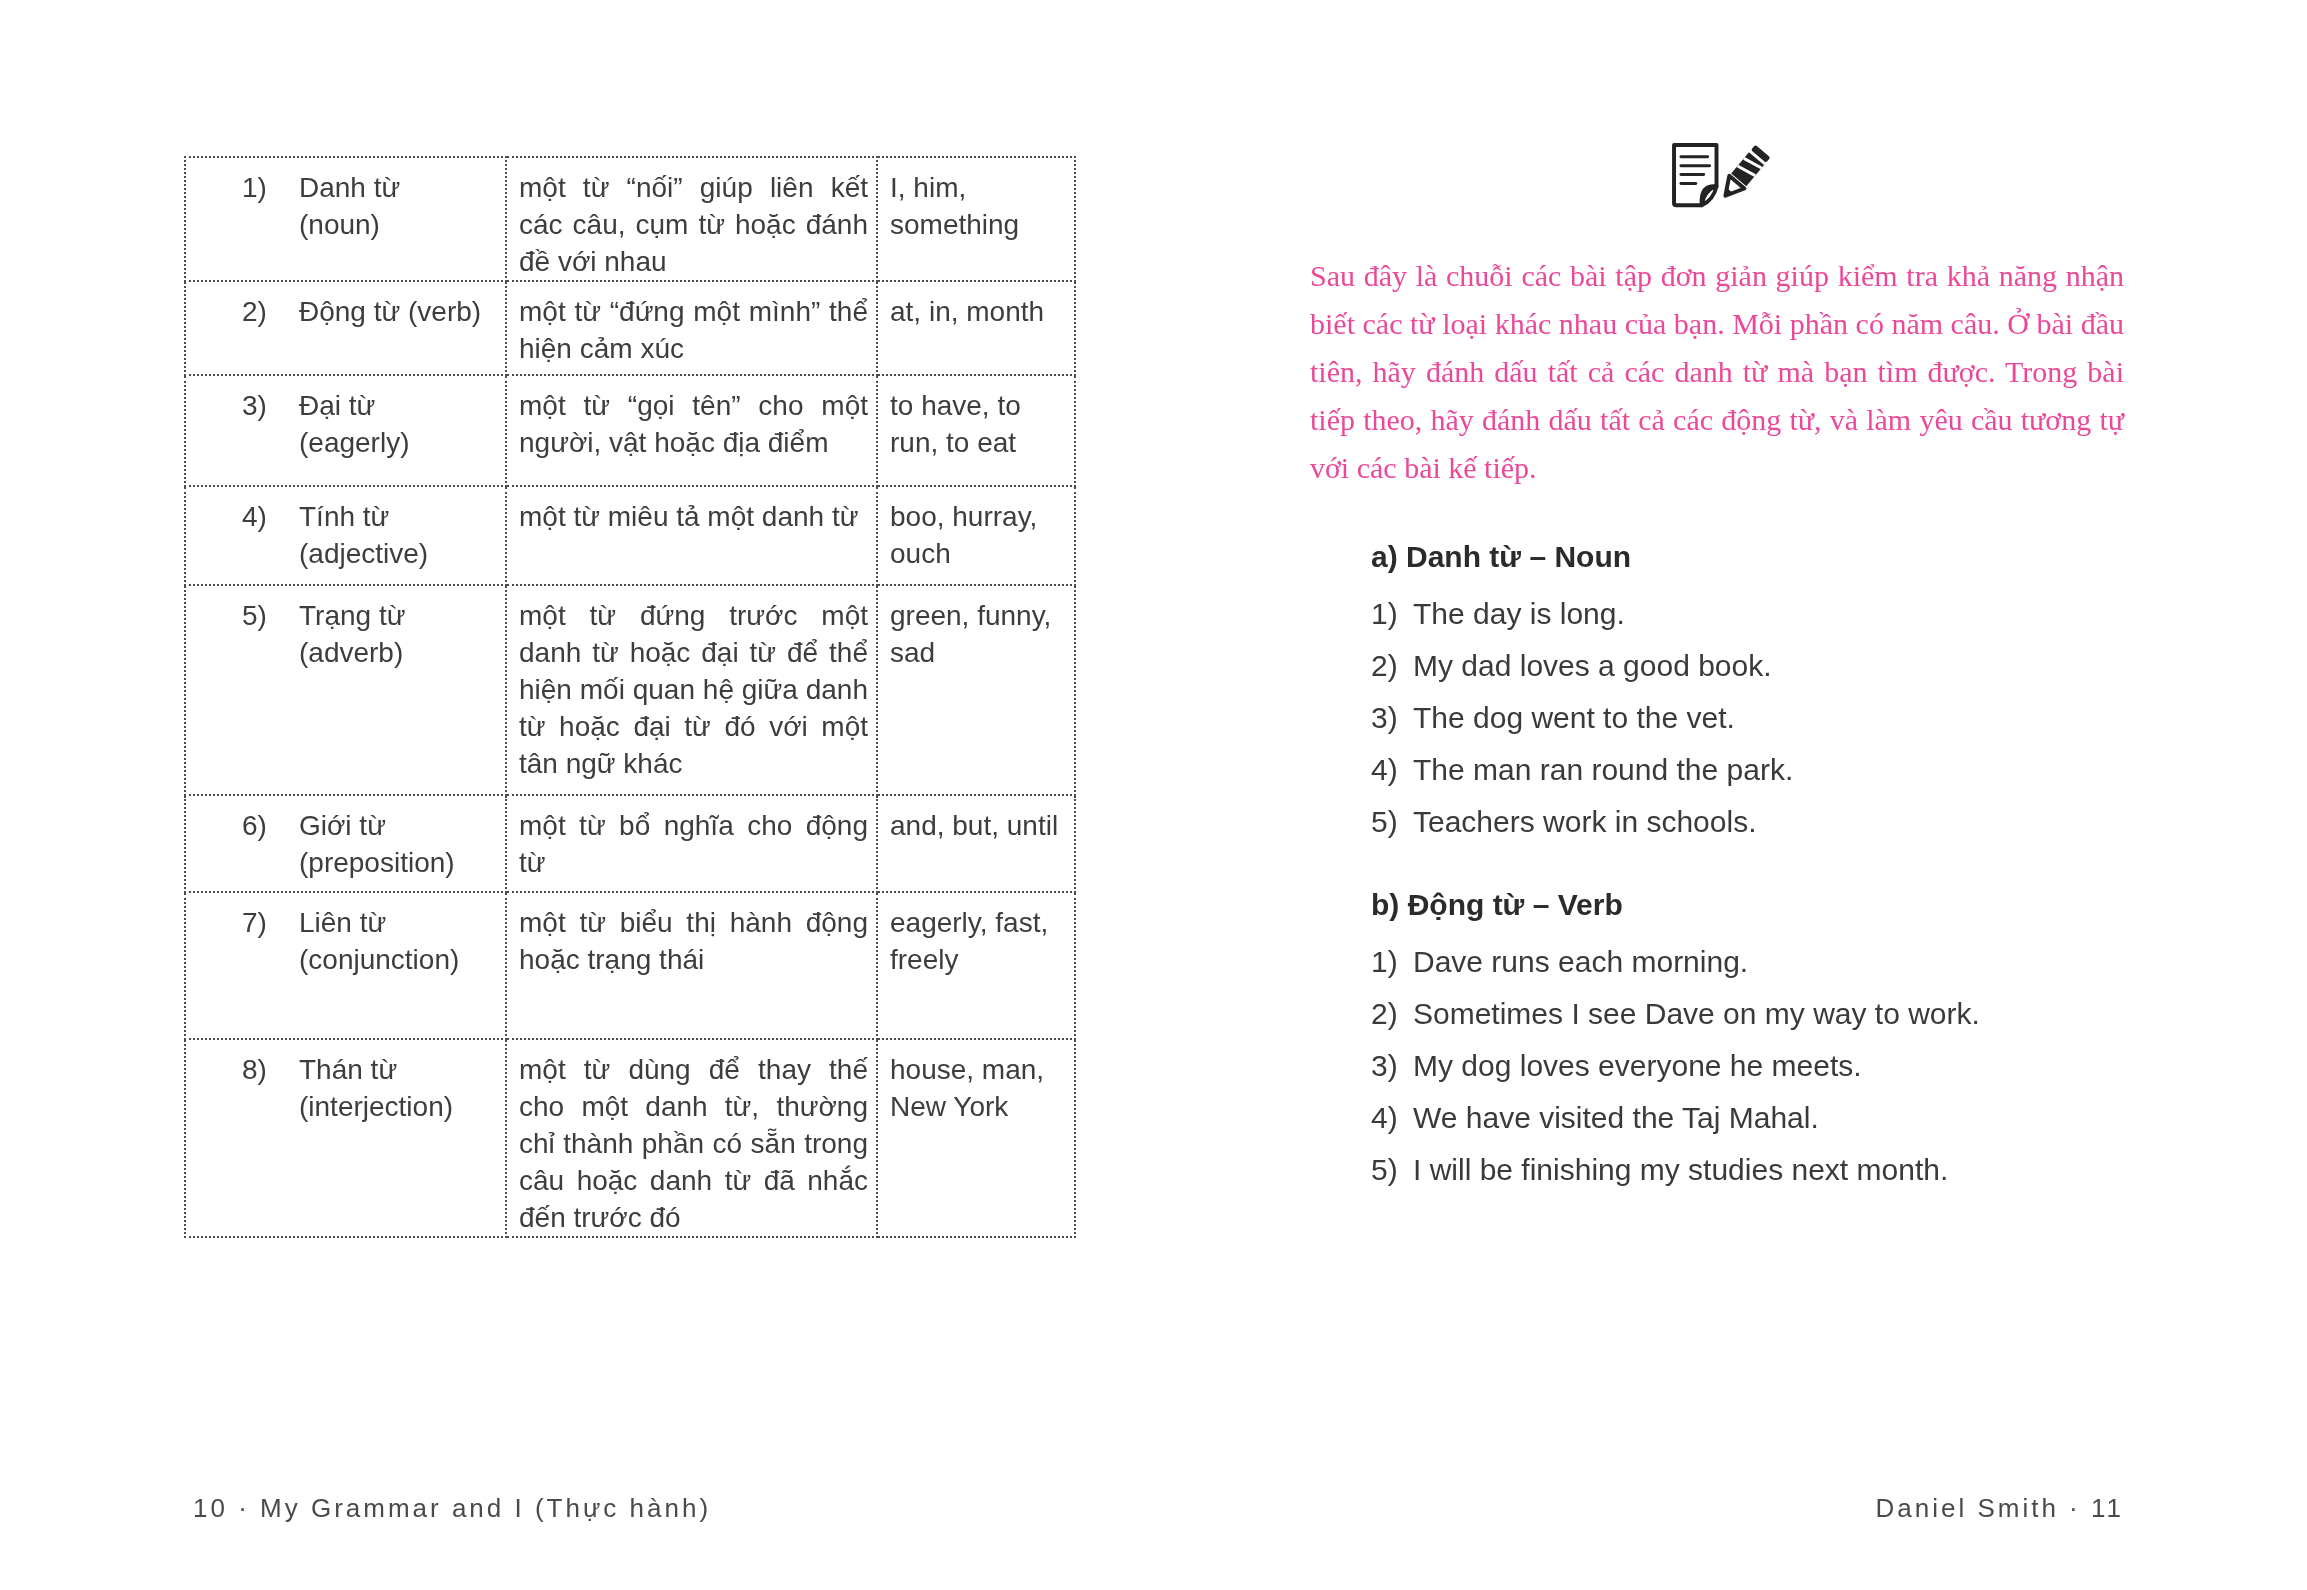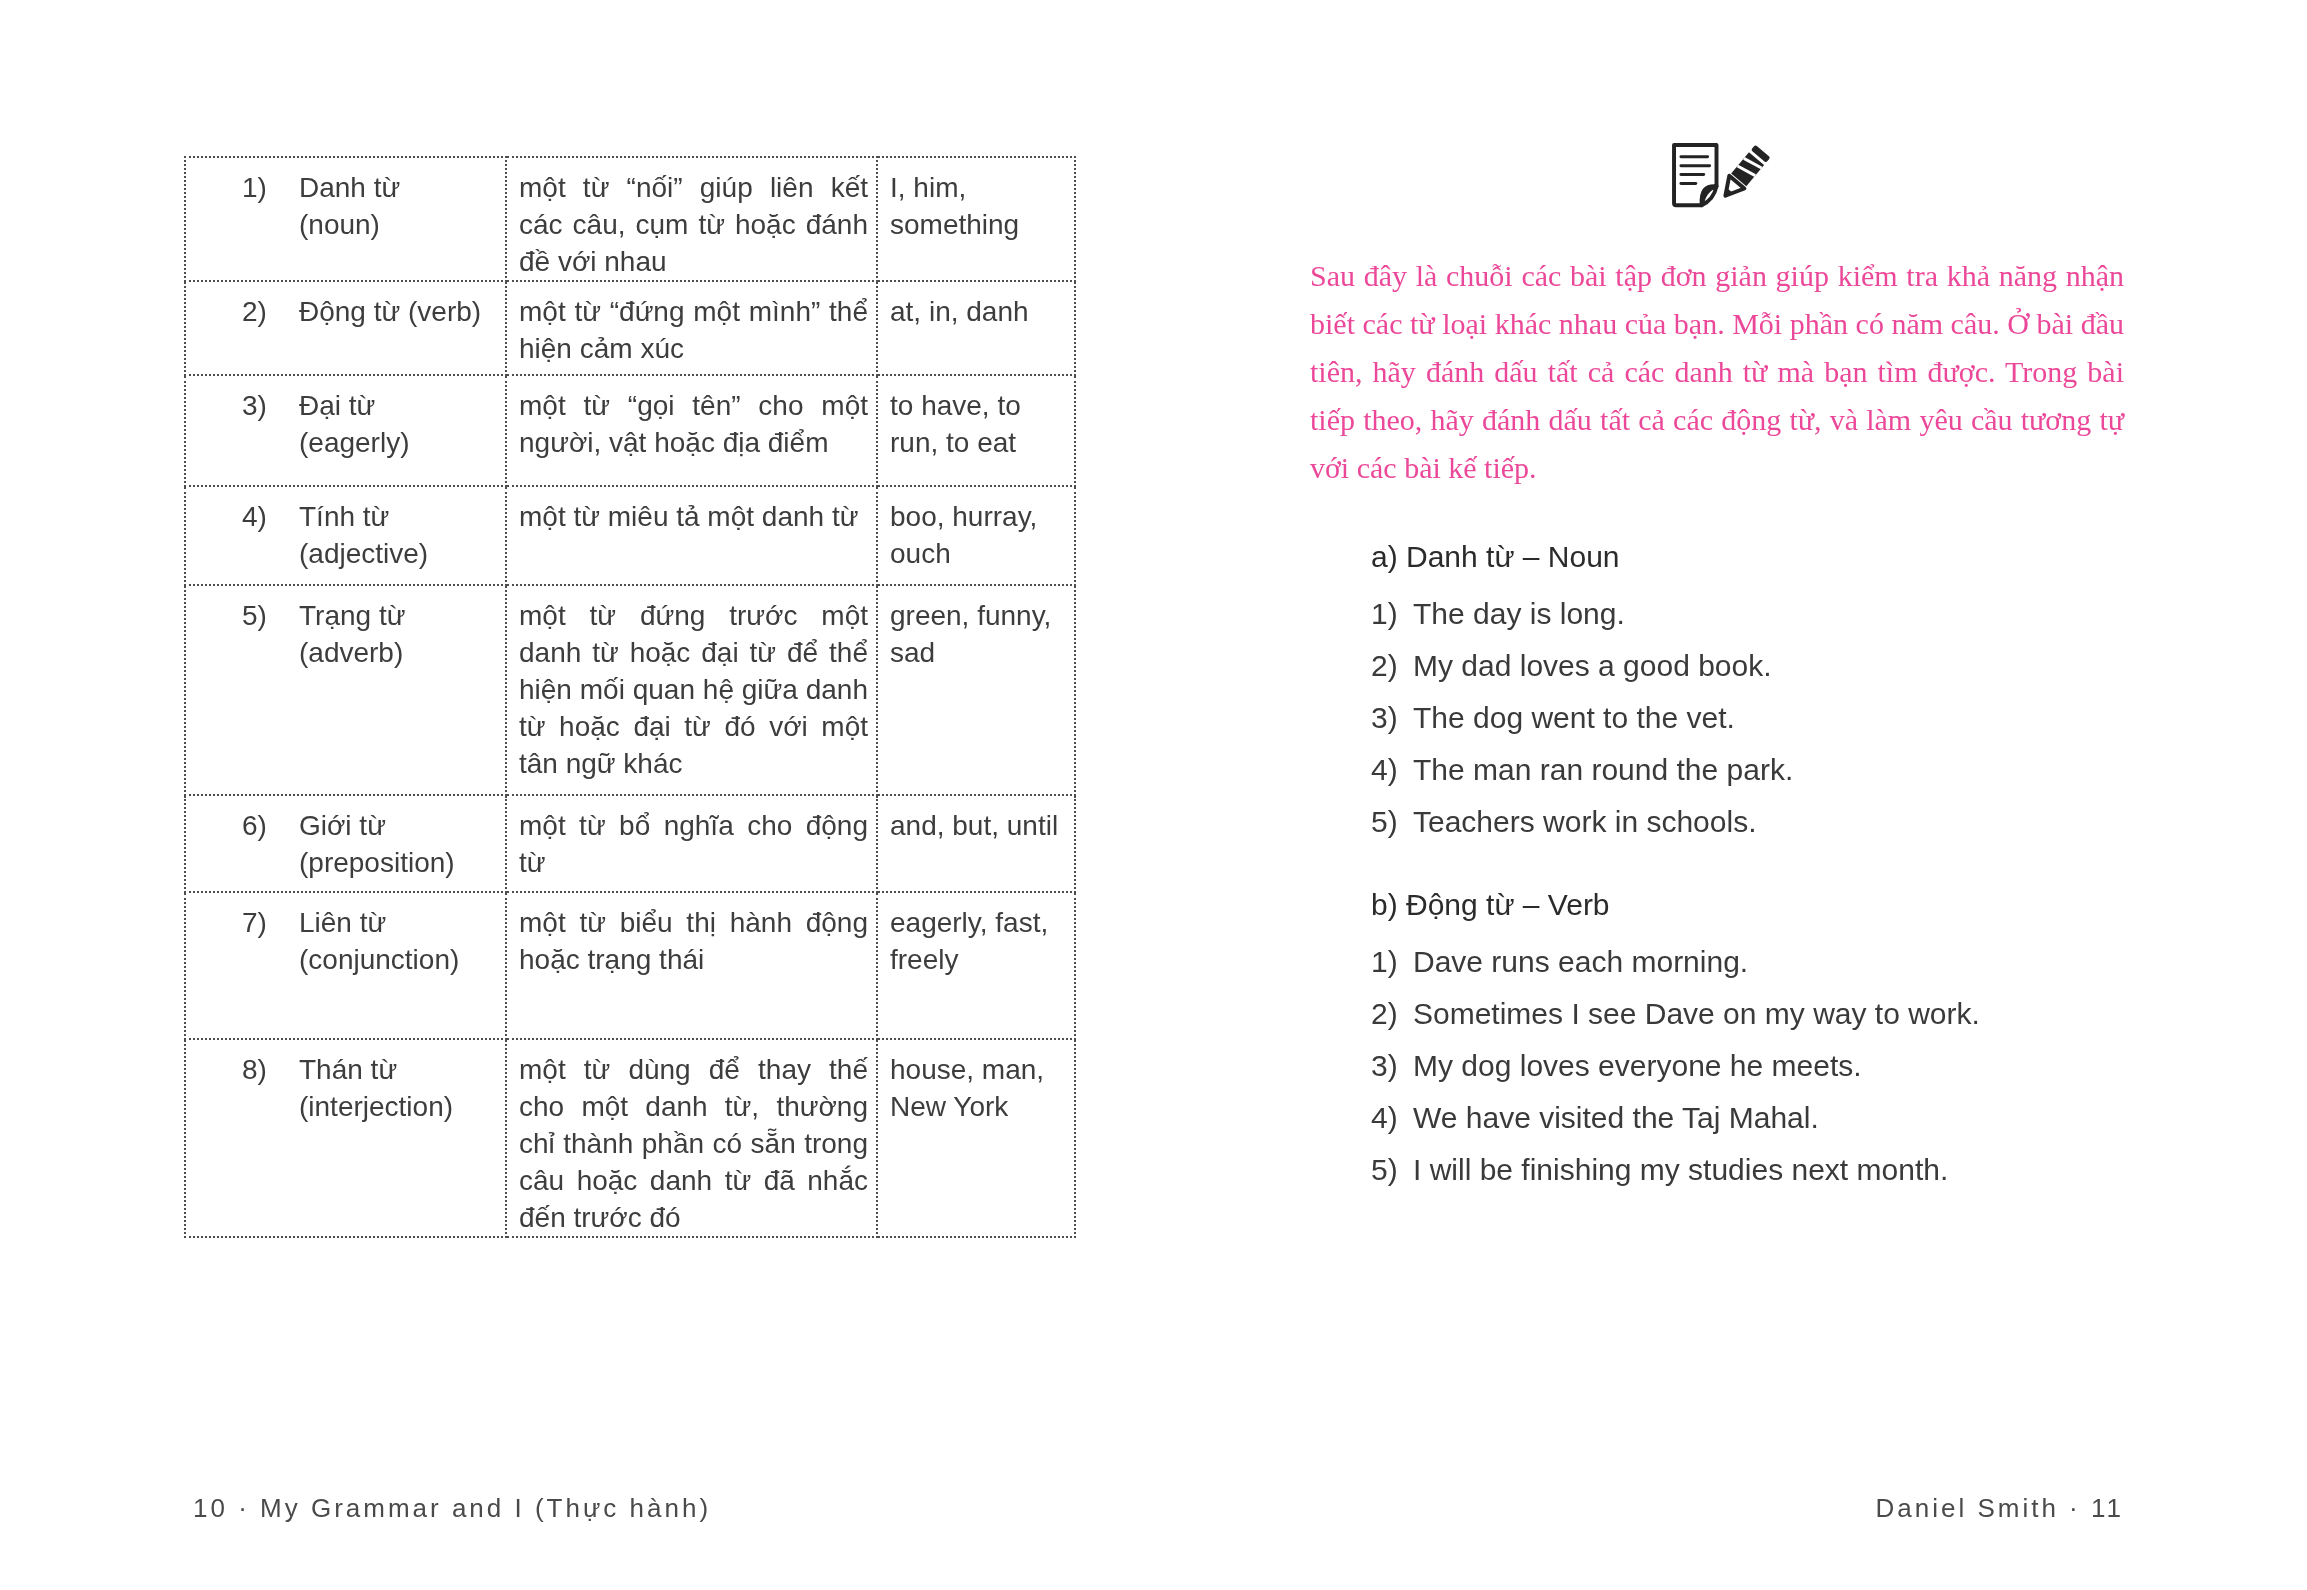--- a/index.html
+++ b/index.html
@@ -48,21 +48,21 @@
   }
   .icon-wrap{text-align:center;margin:0 0 28px 0;}
   .intro{
     font-family:"Liberation Serif", serif;
     font-size:30px;line-height:48px;color:#ec4899;
     text-align:justify;
     margin:0;
   }
   .section{margin-top:48px;padding-left:61px;}
   .section-heading{
-    font-weight:400;font-size:30px;color:#2b2b2b;
+    font-weight:700;font-size:30px;color:#2b2b2b;
     margin:0 0 22px 0;
   }
   .ex-item{
     display:flex;
     font-size:30px;line-height:36px;color:#3a3a3a;
     margin-bottom:16px;
   }
   .ex-item .inum{flex:0 0 42px;}
 
   
@@ -95,21 +95,21 @@
       <td class="c3">I, him, something</td>
     </tr>
     <tr class="r2">
       <td class="c1">
             <span class="cell-term">
               <span class="num">2)</span>
               <span class="term">Động từ (verb)</span>
             </span>
           </td>
       <td class="c2">một từ “đứng một mình” thể hiện cảm xúc</td>
-      <td class="c3">at, in, danh</td>
+      <td class="c3">at, in, month</td>
     </tr>
     <tr class="r3">
       <td class="c1">
             <span class="cell-term">
               <span class="num">3)</span>
               <span class="term">Đại từ
 (eagerly)</span>
             </span>
           </td>
       <td class="c2">một từ “gọi tên” cho một người, vật hoặc địa điểm</td>

